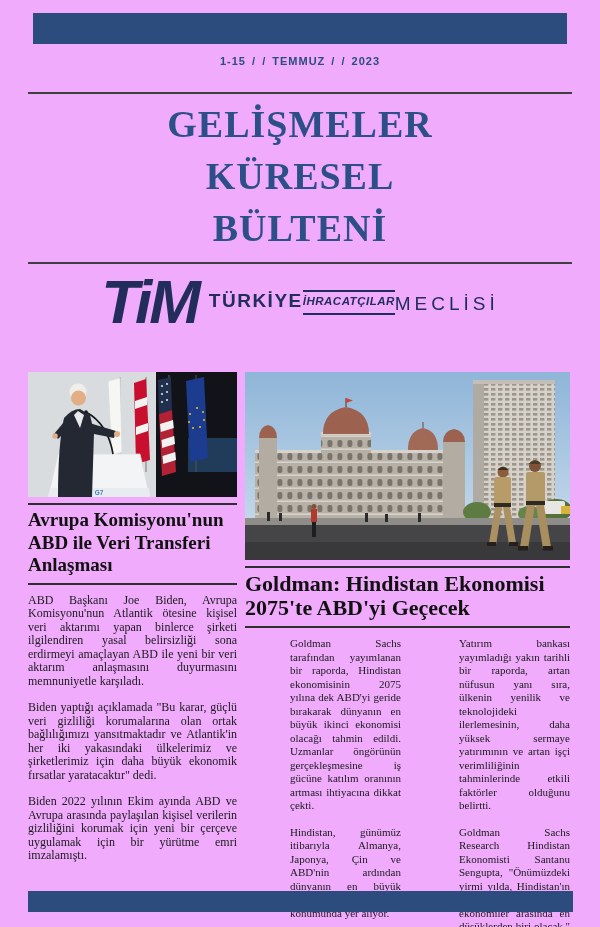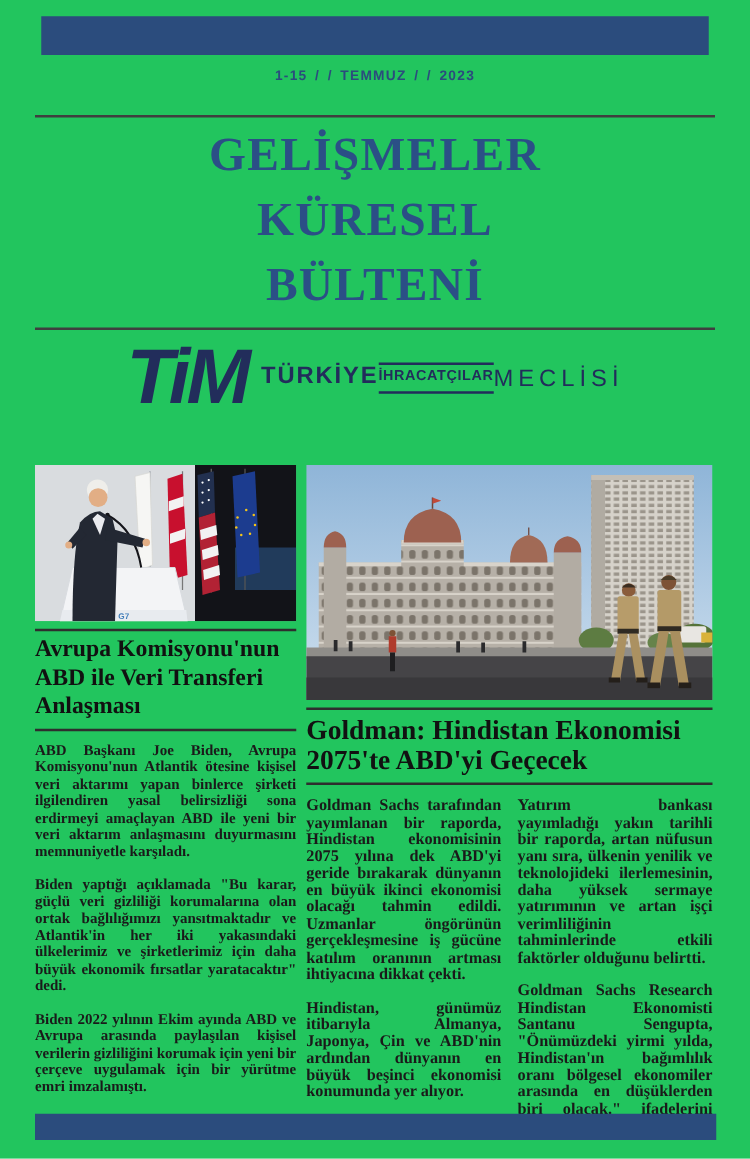--- a/index.html
+++ b/index.html
@@ -4,21 +4,21 @@
 <style>
   :root{
     --navy:#2b4c7d;
     --title-blue:#2b4f86;
     --logo-navy:#222d5b;
     --rule-gray:#3f3f3f;
     --headline-black:#111111;
   }
   html,body{margin:0;padding:0;background:#ffffff;}
   .page{
-    position:relative;width:600px;height:927px;background:#22c55e;
+    position:relative;width:600px;height:927px;background:#f0abfc;
     font-family:"Liberation Serif",serif;overflow:hidden;margin:0 auto;
   }
   .top-bar{height:31px;margin:13px 33px 0 33px;background:var(--navy);}
   .date-line{
     margin-top:10px;text-align:center;
     font-family:"Liberation Sans",sans-serif;font-weight:bold;font-size:11px;line-height:14px;
     color:var(--navy);letter-spacing:1px;word-spacing:2px;
   }
   .hrule{border:none;border-top:2px solid var(--rule-gray);margin:0 28px;}
   .hrule.r1{margin-top:24px;}
@@ -31,41 +31,41 @@
   .logo-row{
     margin-top:8px;display:flex;justify-content:center;align-items:center;gap:11px;
     font-family:"Liberation Sans",sans-serif;color:var(--logo-navy);
   }
   .logo-mark{font-size:62px;line-height:60px;font-weight:bold;font-style:italic;letter-spacing:-3px;}
   .logo-text{display:flex;flex-direction:row;align-items:flex-start;}
   .logo-text .l1{font-size:19px;font-weight:bold;letter-spacing:1.5px;padding-bottom:3px;}
   .logo-text .l2{
     font-size:11.5px;font-weight:bold;letter-spacing:0.5px;
     border-top:2px solid var(--logo-navy);border-bottom:2px solid var(--logo-navy);
-    padding:3px 0;align-self:stretch;
+    padding:3px 0;align-self:stretch;font-style:italic;
   }
   .logo-text .l3{font-size:19px;font-weight:normal;letter-spacing:4px;padding-top:3px;}
   .col{position:absolute;top:372px;}
   .col.left{left:28px;width:209px;}
   .col.right{left:245px;width:325px;}
   .art-img{display:block;width:100%;}
   .art-rule{border:none;border-top:2px solid #2e2e2e;margin:6px 0 0 0;}
   .headline{
     font-weight:bold;color:var(--headline-black);
     font-size:19px;line-height:22.5px;margin:4px 0 5px 0;
   }
   .col.right .headline{font-size:22px;line-height:24px;}
-  .body-text{margin-top:9px;font-weight:bold;}
+  .body-text{margin-top:9px;}
   .body-text p{
     margin:0 0 13px 0;font-size:12px;line-height:13.5px;
     text-align:justify;color:#1a1a1a;
   }
   .two-col{display:flex;gap:13px;margin-top:9px;}
   .two-col .subcol{width:156px;}
-  .two-col p{font-size:13px;}
+  .two-col p{font-size:11px;margin-left:45px;}
   .footer-bar{position:absolute;left:28px;top:891px;width:545px;height:21px;background:var(--navy);}
 </style>
 </head>
 <body>
 
 <div class="page">
 
   <div class="top-bar"></div>
 
   <div class="date-line">1-15 / / TEMMUZ / / 2023</div>

